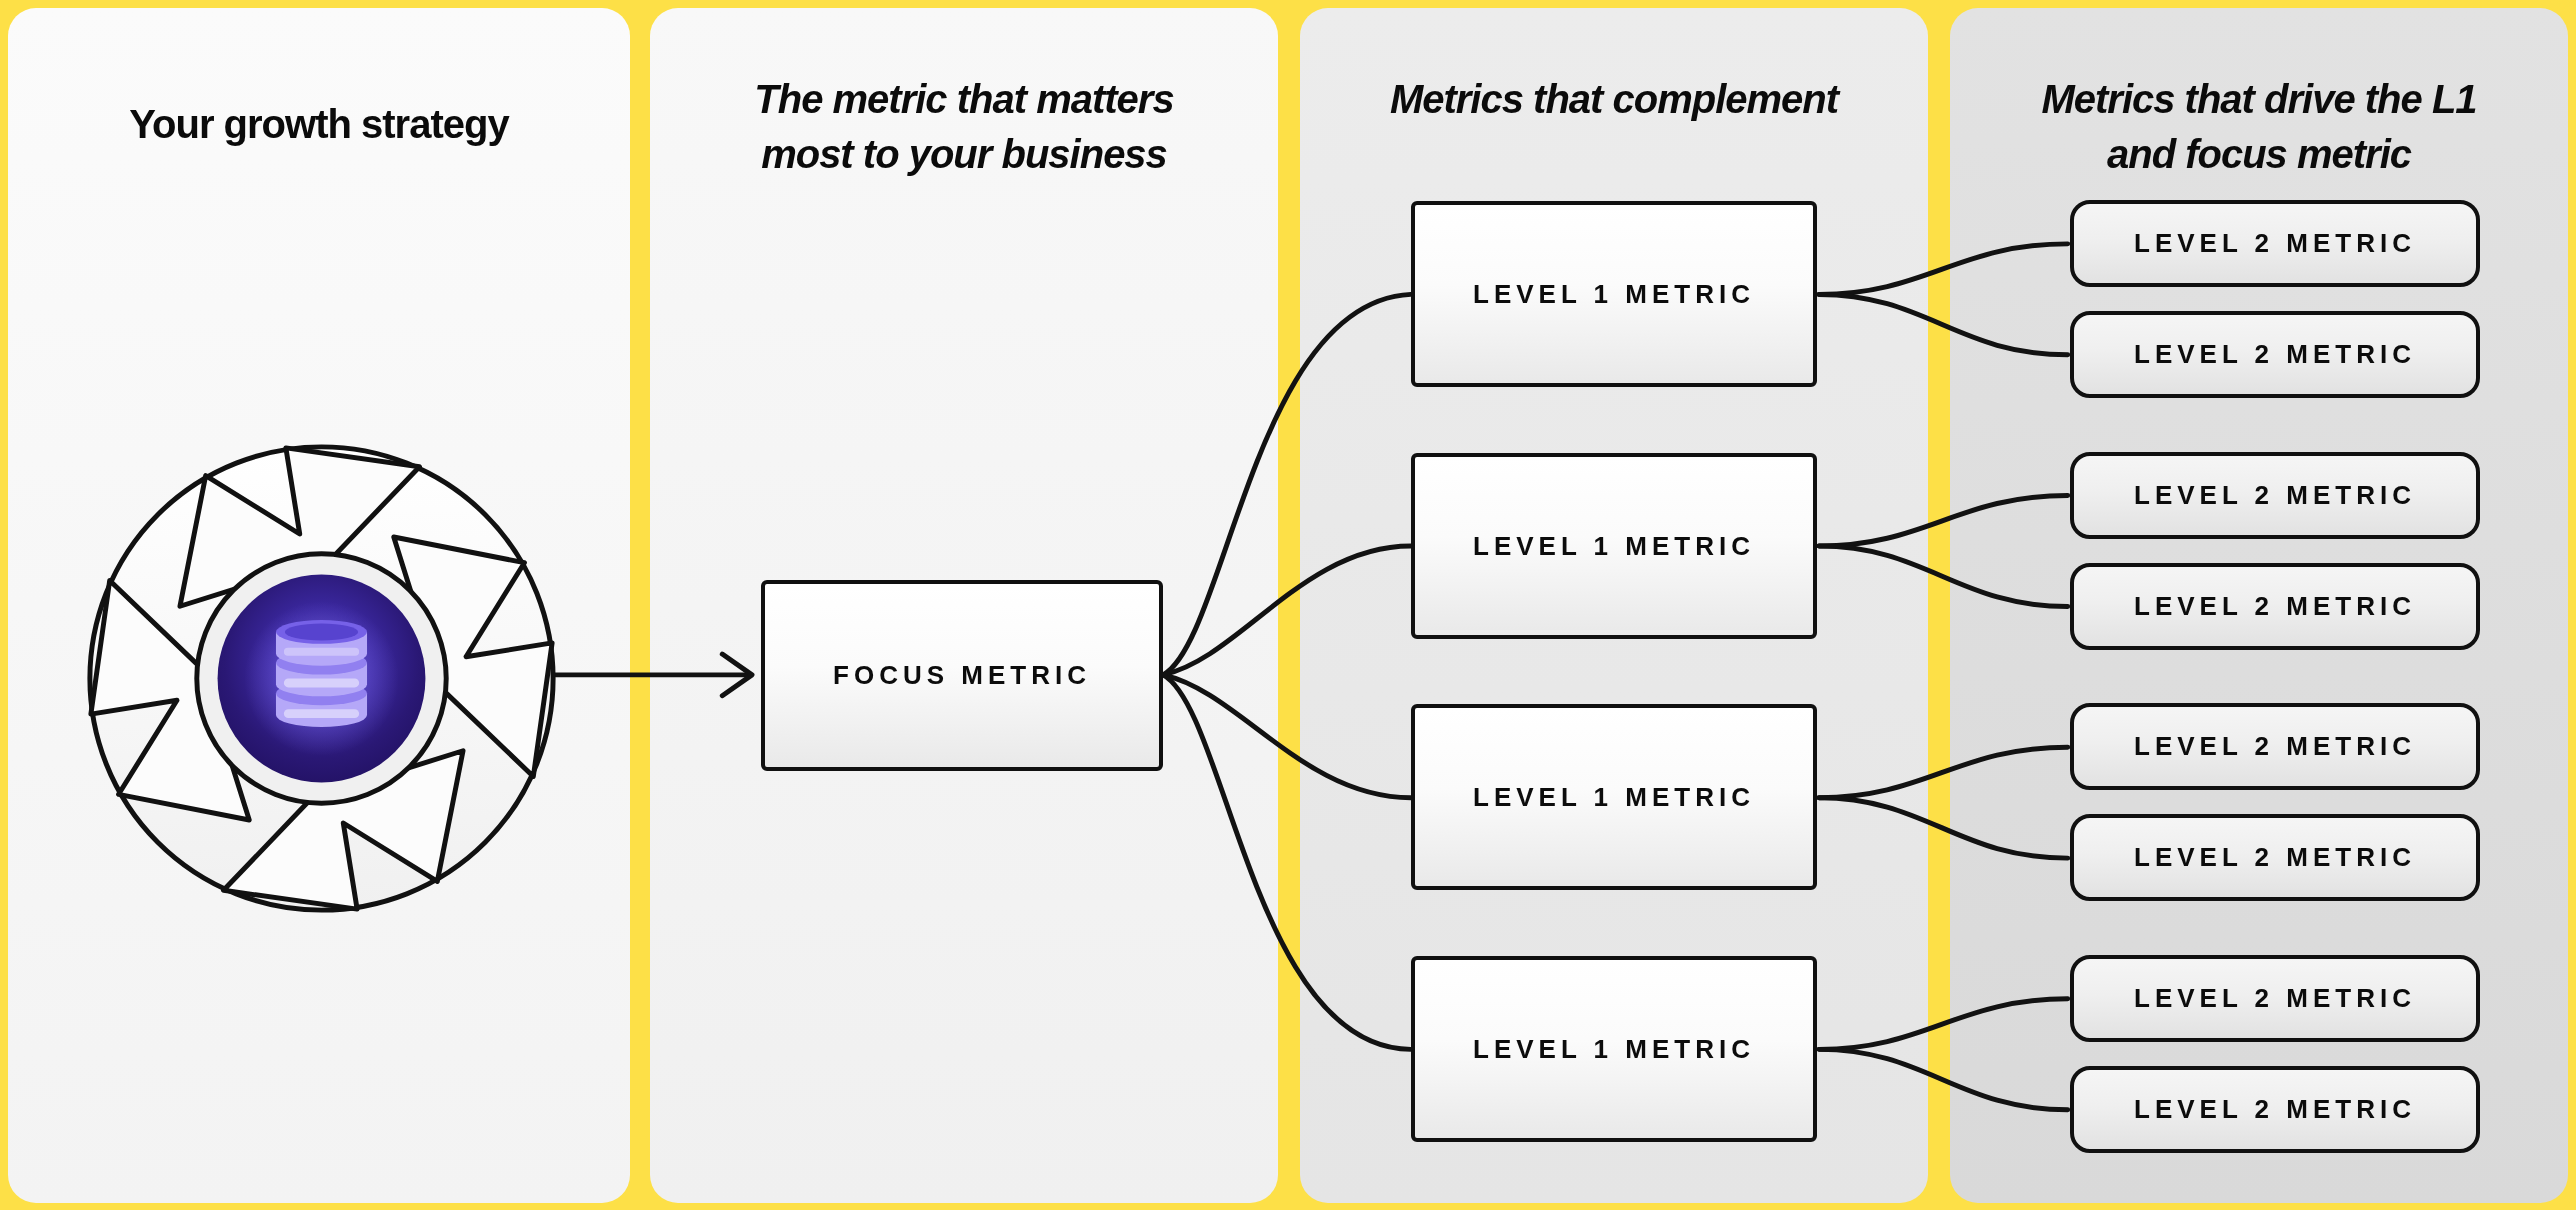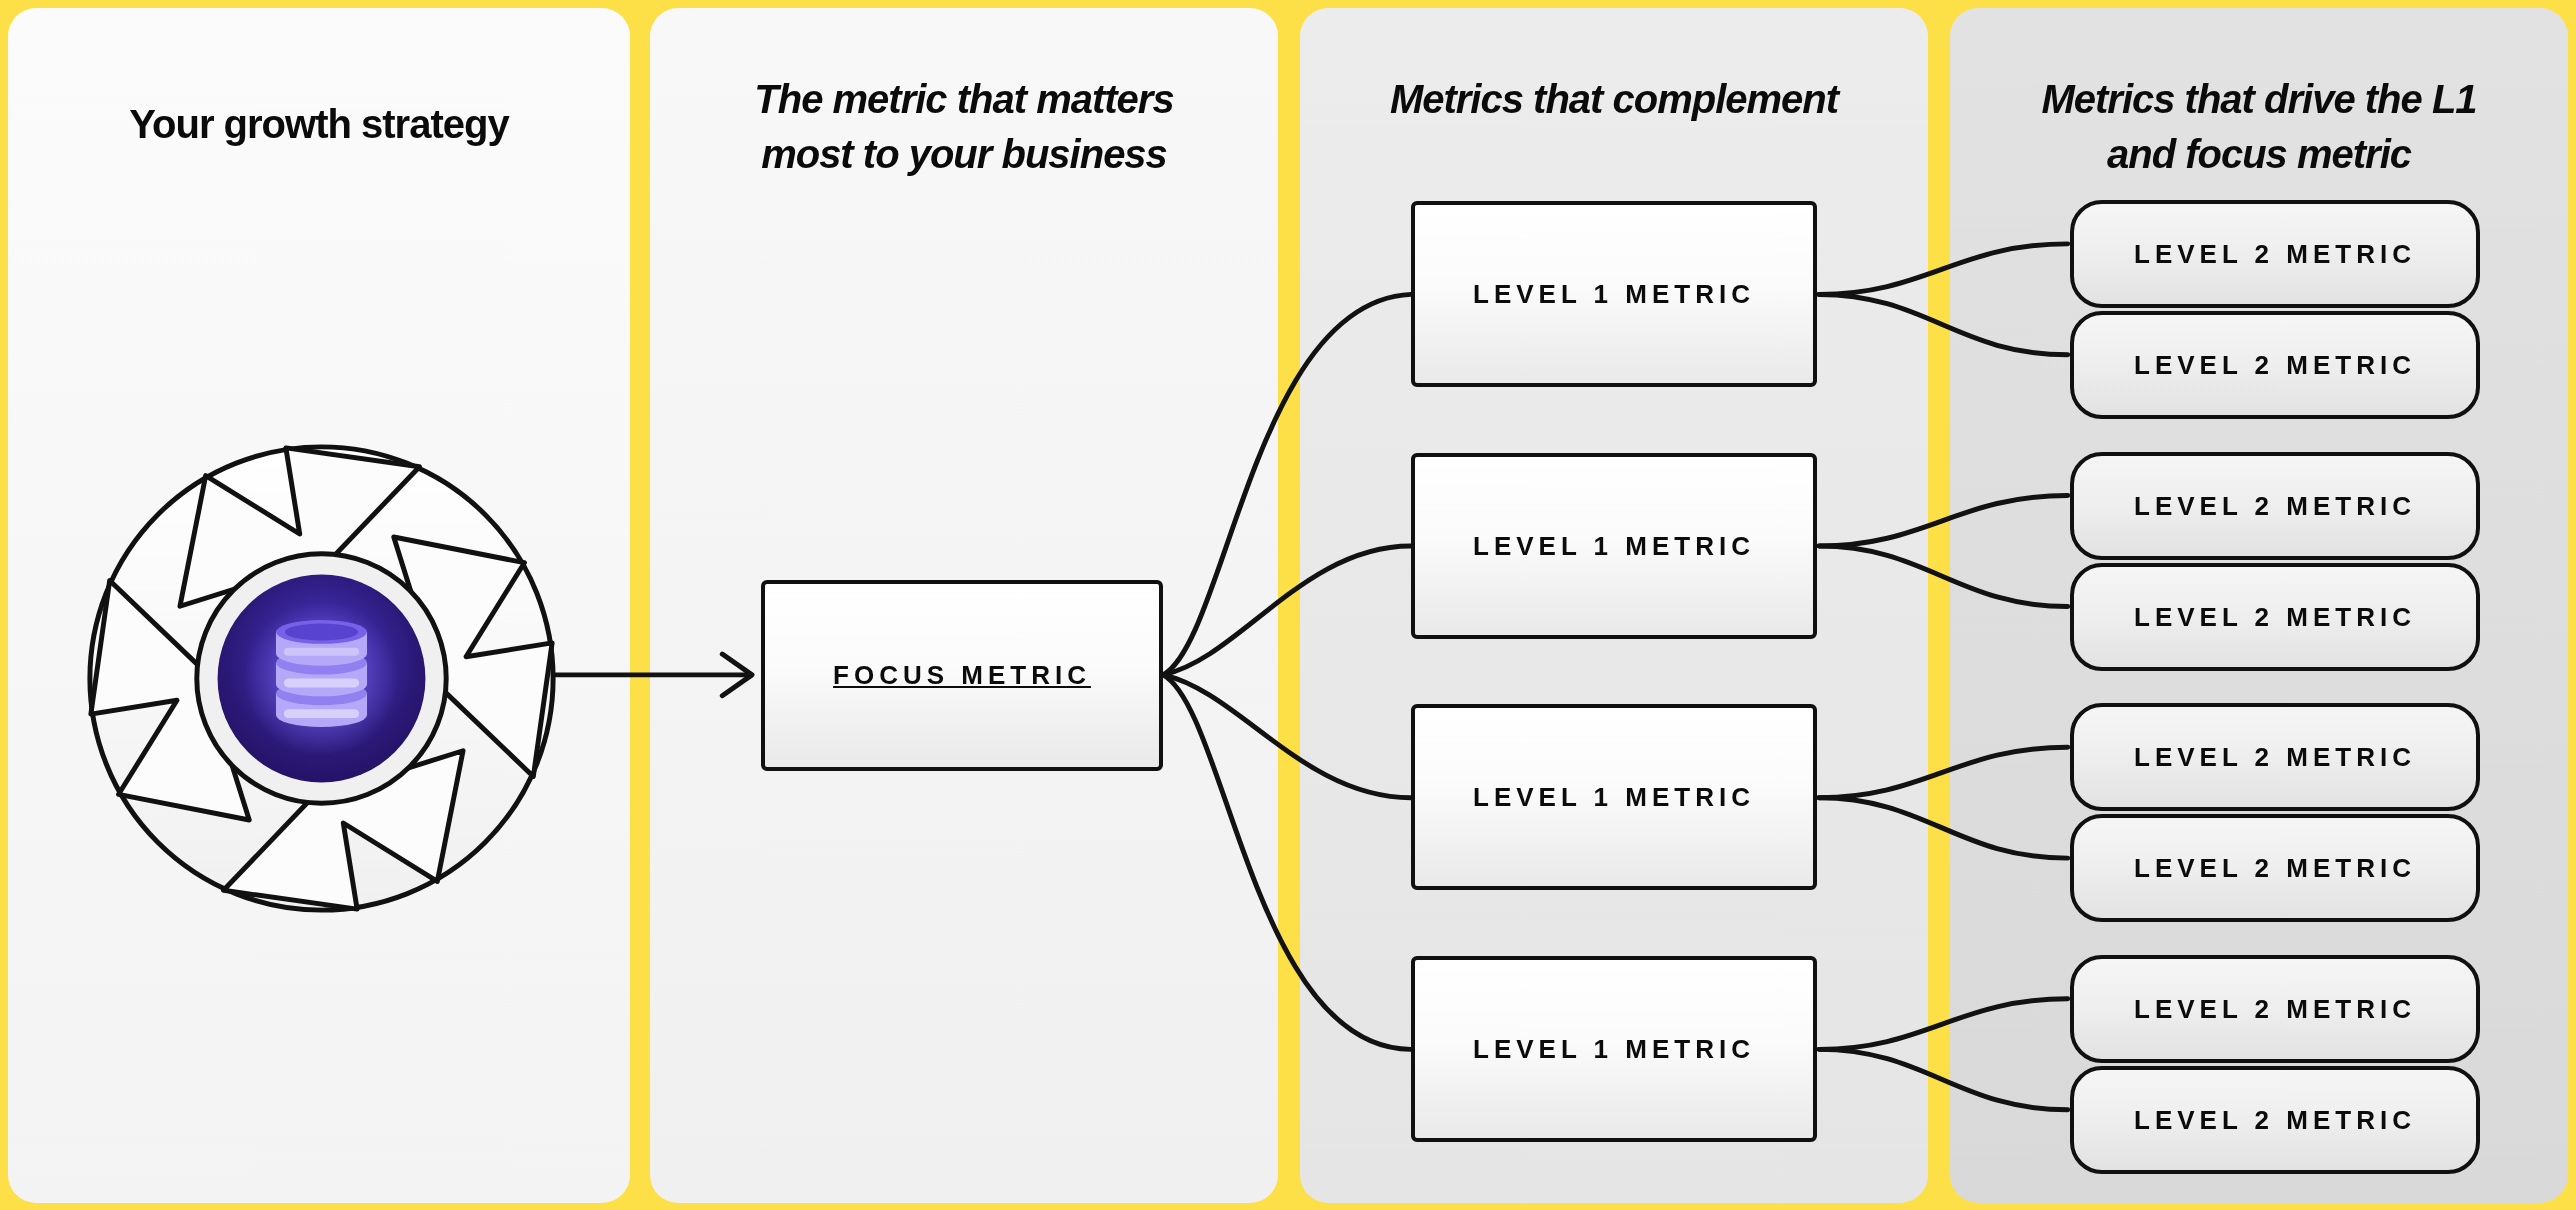--- a/index.html
+++ b/index.html
@@ -28,24 +28,24 @@
   .box{
     position:absolute;box-sizing:border-box;z-index:3;
     border:4px solid #101010;border-radius:18px;
     display:flex;align-items:center;justify-content:center;
     font-weight:bold;color:#0c0c0c;
     font-size:26px;letter-spacing:5px;white-space:nowrap;
   }
   .box-big{background:linear-gradient(180deg,#ffffff 0%,#fbfbfb 45%,#e9e9e9 100%);border-radius:6px;}
   .box-small{background:linear-gradient(180deg,#f5f5f5 0%,#efefef 45%,#e2e2e2 100%);}
 
-  .focus-box{left:761px;top:580px;width:402px;height:191px;text-decoration:underline;}
+  .focus-box{left:761px;top:580px;width:402px;height:191px;}
   .l1-box{left:1411px;width:406px;height:186px;}
   .l1-0{top:201px;} .l1-1{top:453px;} .l1-2{top:704px;} .l1-3{top:956px;}
-  .l2-box{left:2070px;width:410px;height:108px;border-radius:32px;}
+  .l2-box{left:2070px;width:410px;height:87px;border-radius:20px;}
   .l2-0{top:200px;} .l2-1{top:311px;}
   .l2-2{top:452px;} .l2-3{top:563px;}
   .l2-4{top:703px;} .l2-5{top:814px;}
   .l2-6{top:955px;} .l2-7{top:1066px;}
 
   .flywheel{position:absolute;left:79px;top:436px;z-index:2;}
 </style>
 </head>
 <body>
 

